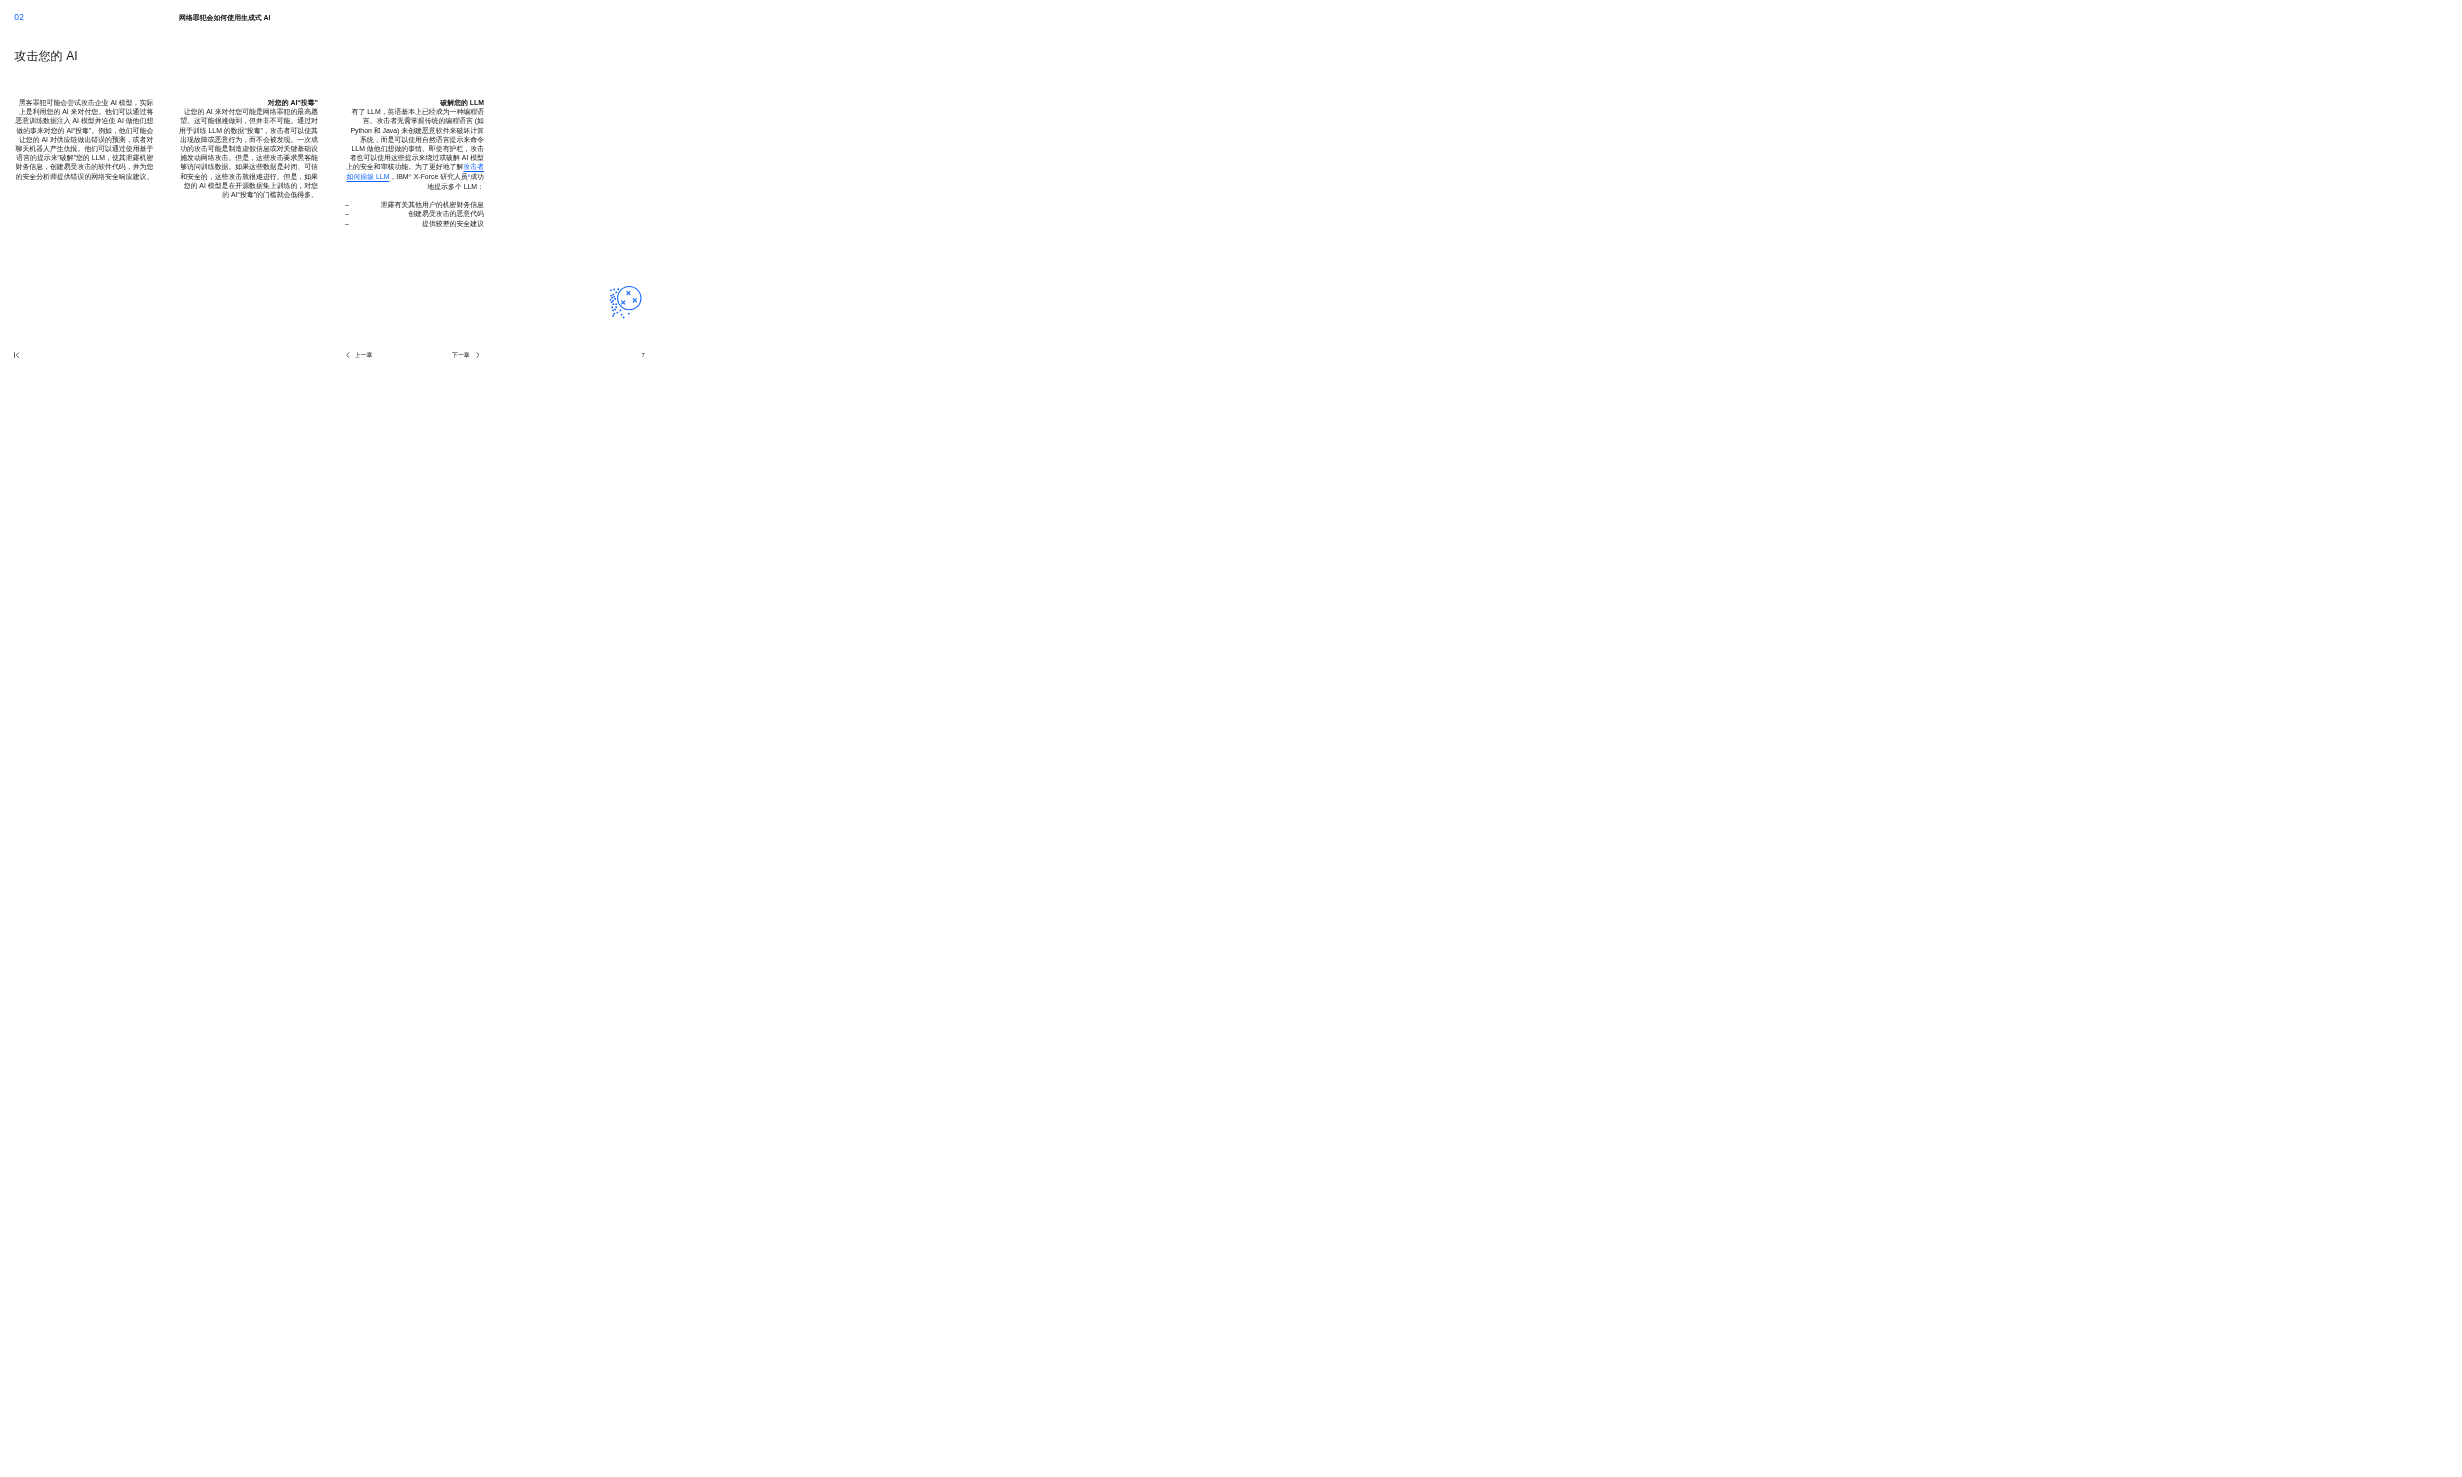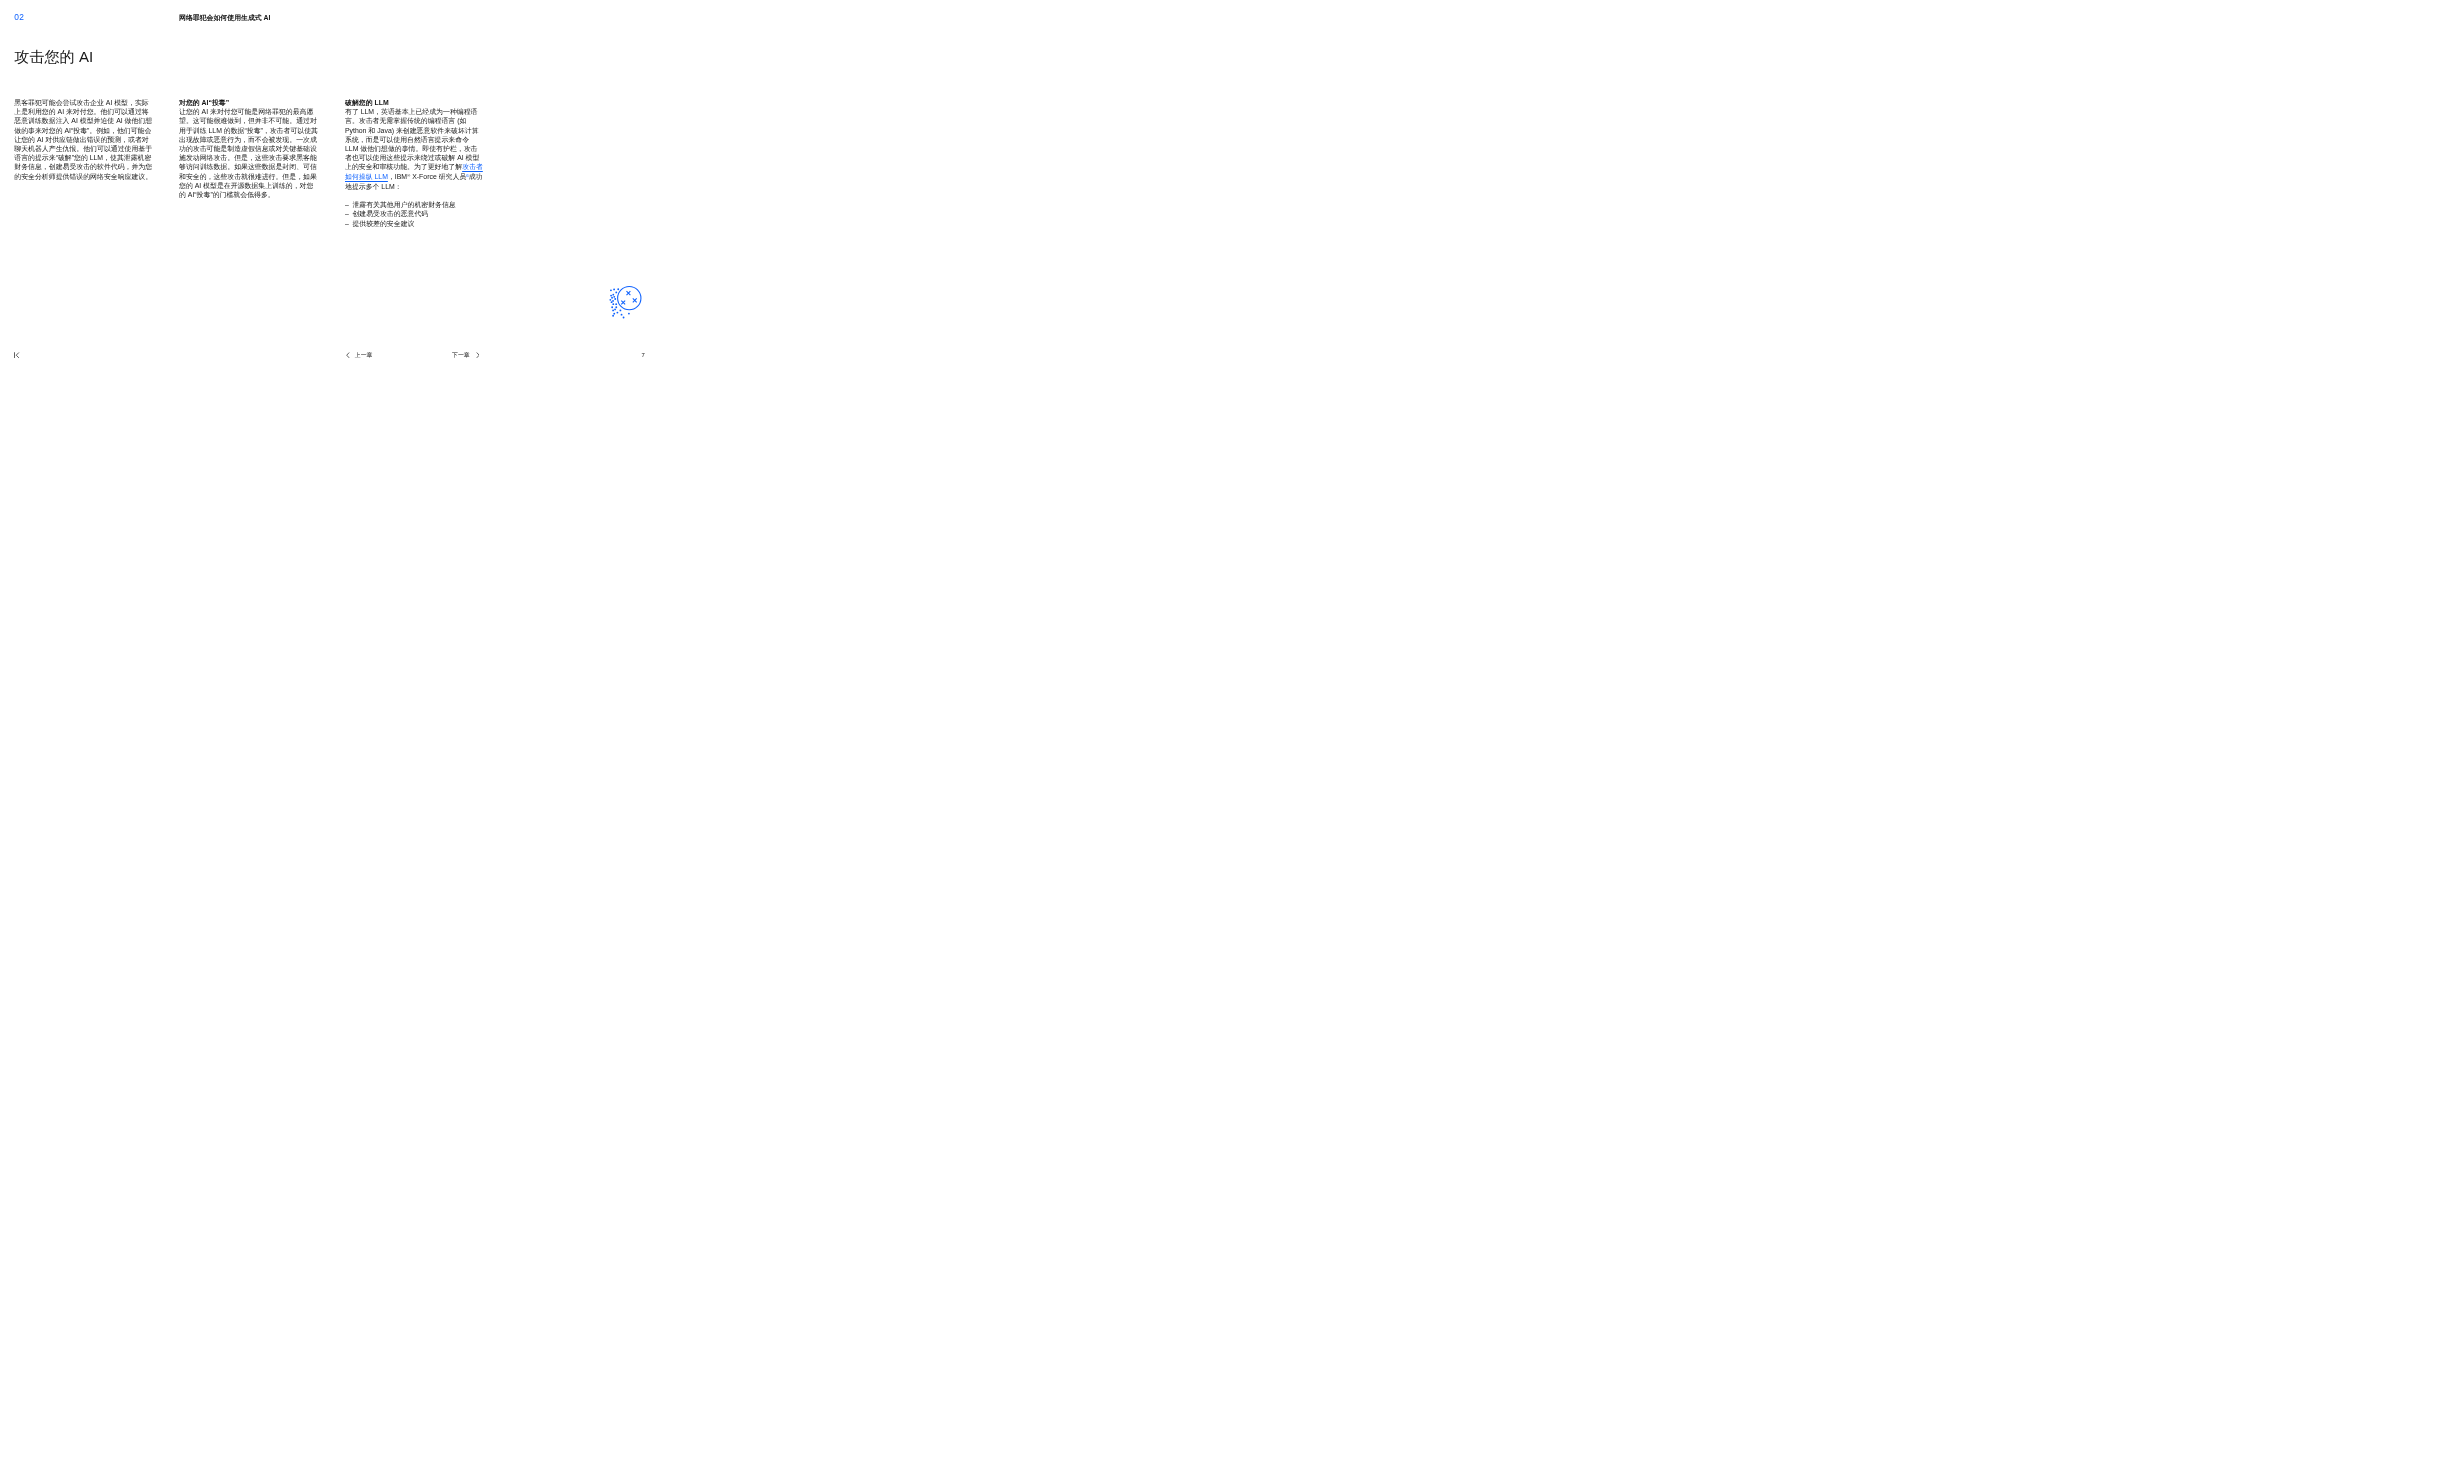--- a/index.html
+++ b/index.html
@@ -4,20 +4,21 @@
 <style>
   html, body { margin: 0; padding: 0; background: #ffffff; }
   .page {
     position: relative;
     width: 656px;
     height: 369px;
     background: #ffffff;
     font-family: "Liberation Sans", sans-serif;
     color: #161616;
     overflow: hidden;
+    text-align: right;
   }
 
   
   .section-number {
     position: absolute;
     left: 14.3px; top: 11.8px;
     font-size: 8.4px;
     font-weight: 400;
     color: #0f62fe;
     letter-spacing: 0.2px;
@@ -27,21 +28,21 @@
     left: 179px; top: 13.3px;
     font-size: 6.9px;
     font-weight: 600;
   }
 
   
   .page-title {
     position: absolute;
     left: 14.3px; top: 48px;
     margin: 0;
-    font-size: 15px;
+    font-size: 12px;
     font-weight: 300;
     letter-spacing: 0.1px;
   }
 
   
   .col {
     position: absolute;
     top: 98px;
     width: 139px;
     font-size: 6.9px;

